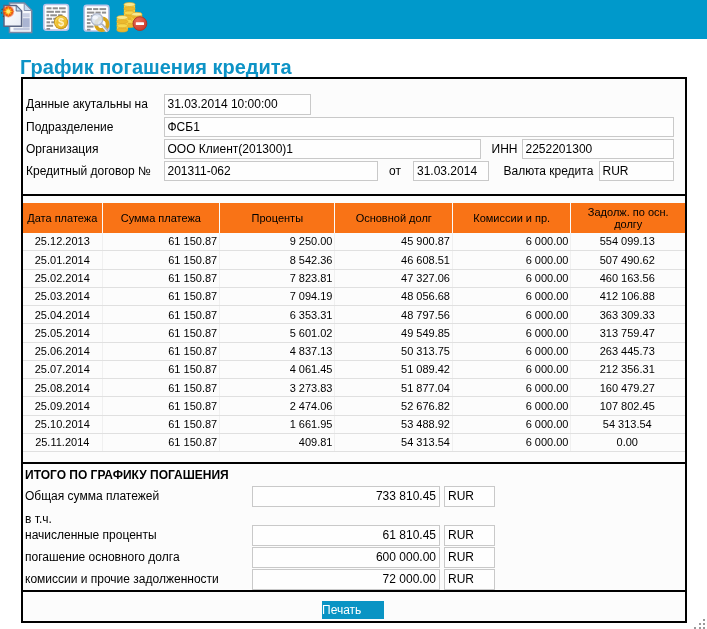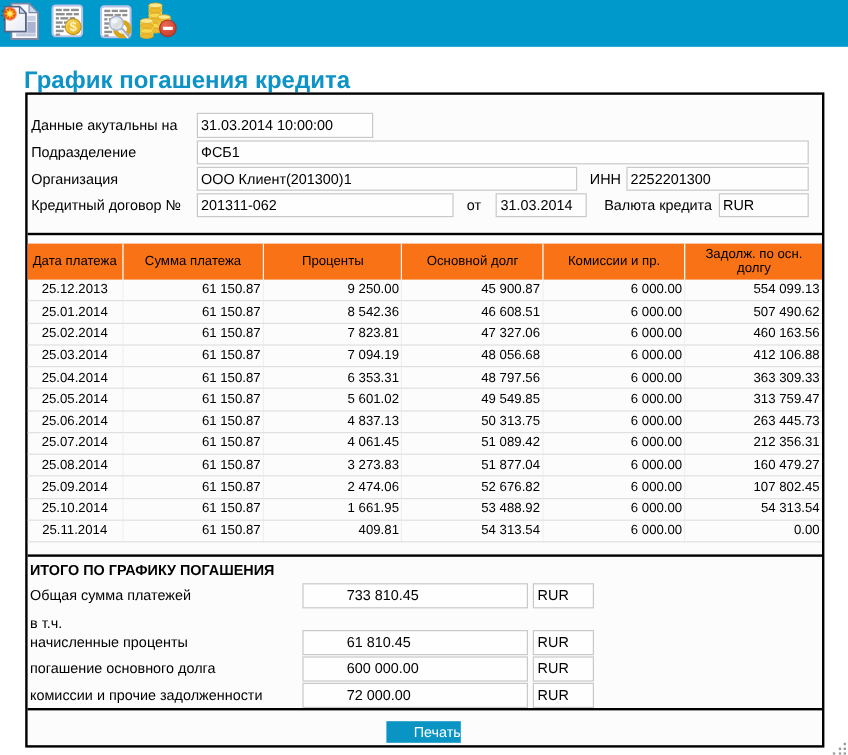--- a/index.html
+++ b/index.html
@@ -6,34 +6,34 @@
 body{width:707px;height:629px;position:relative;overflow:hidden;background:#ffffff;
   font-family:"Liberation Sans",sans-serif;font-size:12px;color:#000;}
 .abs{position:absolute;}
 #toolbar{left:0;top:0;width:707px;height:39px;background:#0099cb;}
 #title{left:20px;top:56px;font-size:20px;font-weight:bold;color:#0d93c6;}
 #box{left:21px;top:77px;width:662px;height:542px;border:2px solid #000;background:#fcfcfc;}
 .divider{left:23px;width:662px;height:2px;background:#000;}
 .lbl{line-height:20.5px;height:20.5px;white-space:nowrap;}
 .inp{box-sizing:border-box;height:20.5px;border:1px solid #c9c9c9;background:#fefefe;
   line-height:19px;padding:0 3px;white-space:nowrap;overflow:hidden;}
-.inp.num{text-align:left;padding-left:36px;}
+.inp.num{text-align:right;padding-left:36px;}
 
 #tbl{left:23px;top:203px;width:662px;border-collapse:collapse;table-layout:fixed;}
 #tbl th{background:#f97316;font-weight:normal;text-align:center;vertical-align:middle;
   border-right:1px solid #fafafa;font-size:11px;padding:0;}
 #tbl th:last-child{border-right:none;}
 #tbl td{border-right:1px solid #f0f0f0;border-bottom:1px solid #e0e0e0;
   text-align:right;padding:0 2px 0 0;font-size:11px;white-space:nowrap;}
 #tbl td:first-child{text-align:center;padding:0;margin-left:18px;}
-#tbl td:last-child{border-right:none;}
+#tbl td:last-child{border-right:none;text-align:center;}
 #tbl tr.h{height:29.5px;}
 #tbl tr.r{height:18.25px;}
 #btn{left:322px;top:601px;width:62px;height:18px;background:#0a94c4;color:#fff;
-  text-align:right;line-height:18px;font-size:12px;}
+  text-align:left;line-height:18px;font-size:12px;}
 .dot{width:2px;height:2px;background:#9a9a9a;position:absolute;}
 </style>
 </head>
 <body>
 <div id="toolbar" class="abs">
 <svg class="abs" style="left:0;top:0" width="160" height="39" viewBox="0 0 160 39">
 <defs>
 <linearGradient id="gpage" x1="0" y1="0" x2="1" y2="1">
   <stop offset="0" stop-color="#ffffff"></stop>
           <stop offset="1" stop-color="#e7ebf4"></stop>

